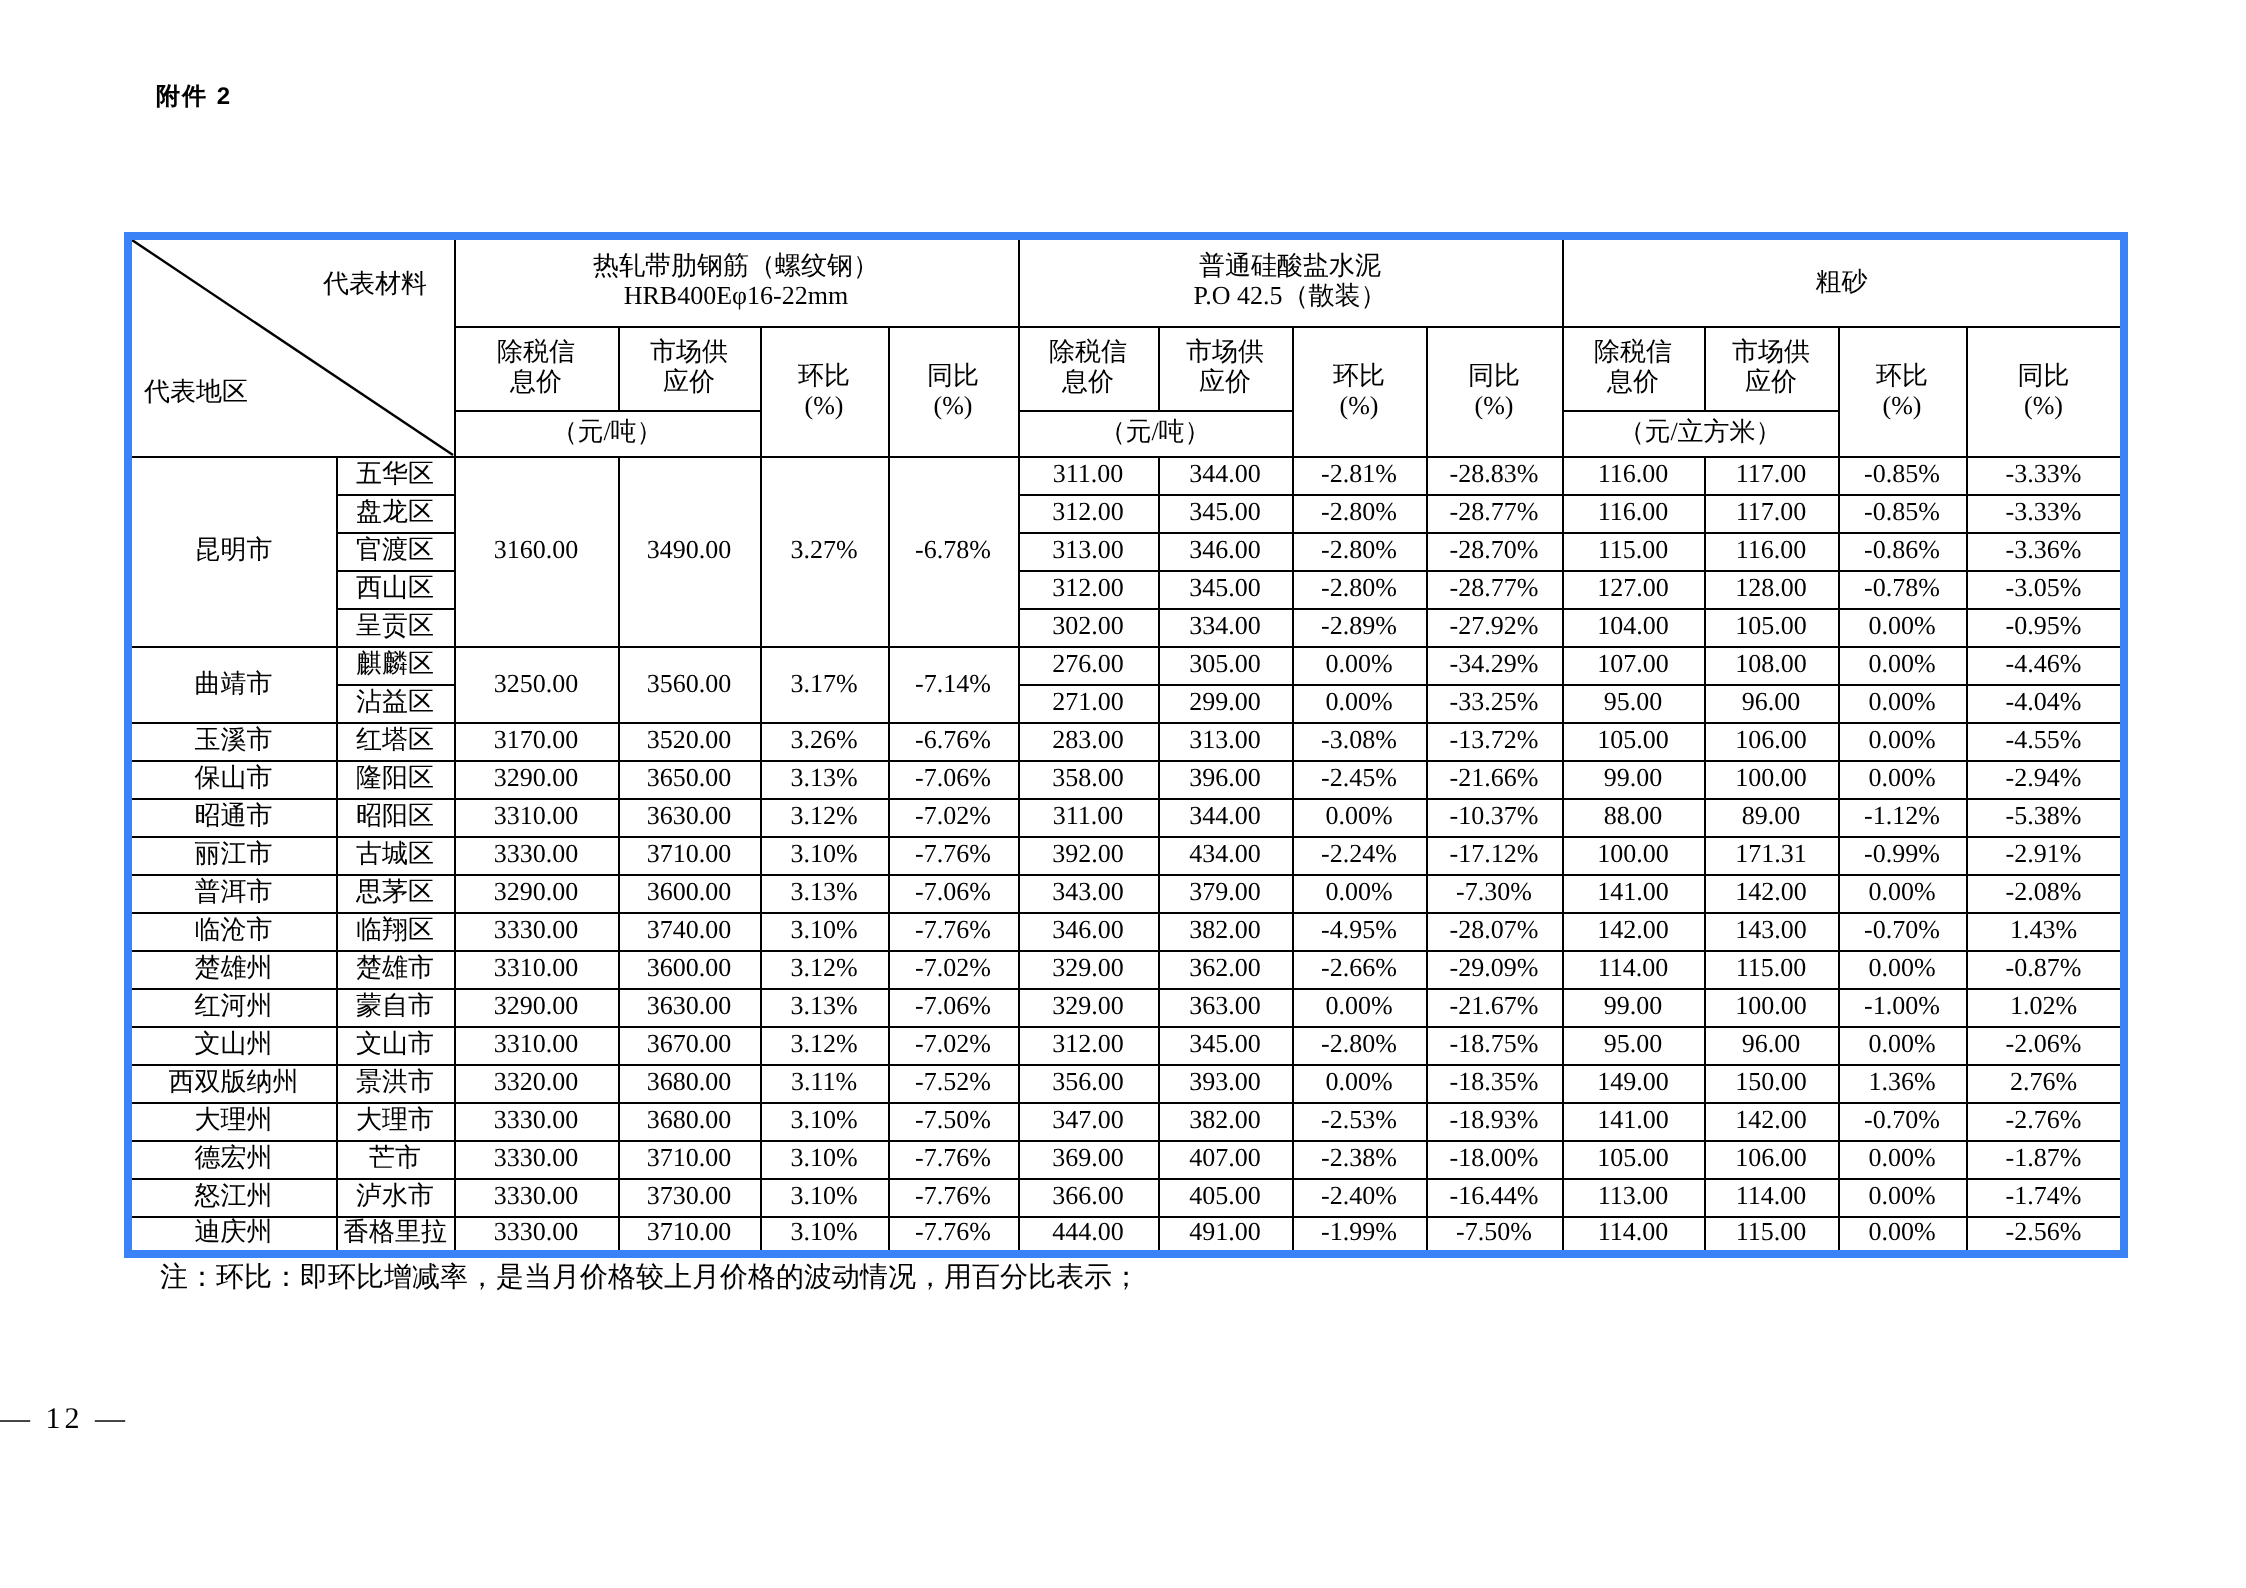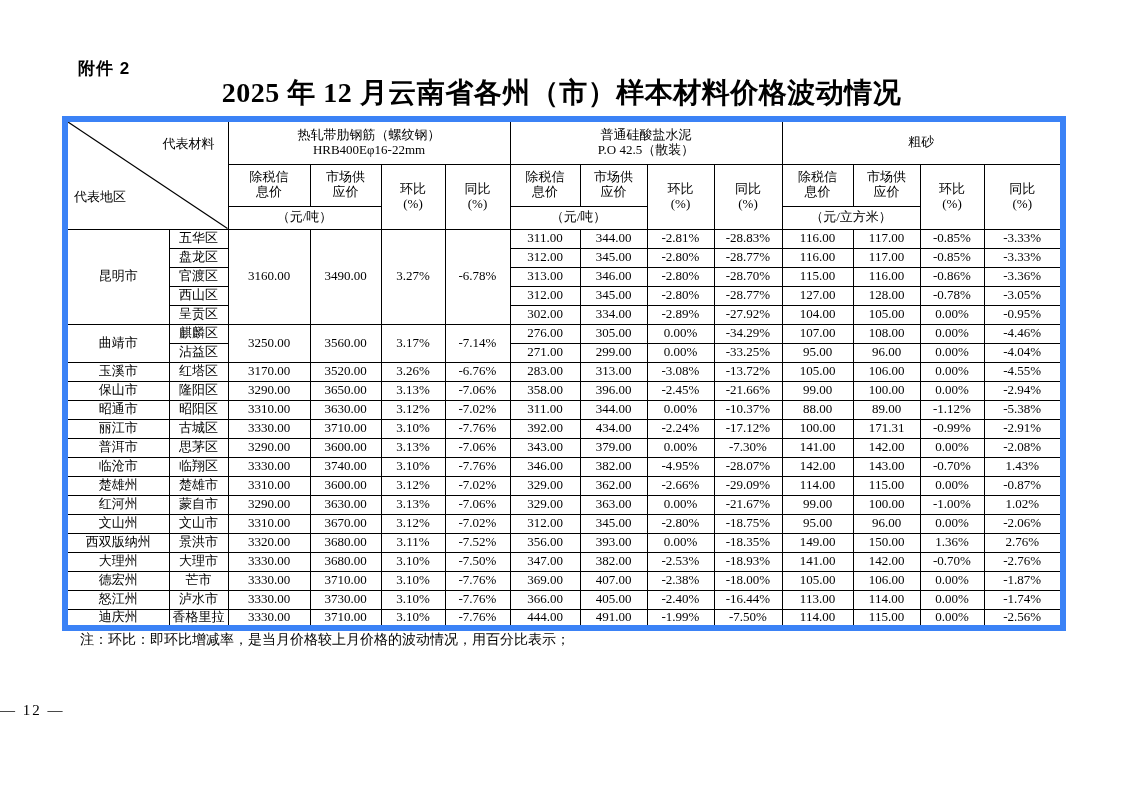--- a/index.html
+++ b/index.html
@@ -1,31 +1,31 @@
 <!DOCTYPE html>
 <html><head>
 <meta charset="utf-8">
 <style>
   html,body{margin:0;padding:0;background:#ffffff;}
   .page{
     position:relative;width:1123px;height:794px;background:#fff;color:#000;
     font-family:"Liberation Serif","DejaVu Serif",serif;overflow:hidden;
   }
   .attachment{
-    position:absolute;left:78px;top:57px;font-size:17px;font-weight:700;
+    position:absolute;left:78px;top:40px;font-size:12px;font-weight:700;
     font-family:"Liberation Sans","DejaVu Sans",sans-serif;letter-spacing:1px;
   }
   .doc-title{
     position:absolute;left:0;top:74px;width:100%;text-align:center;
     font-size:28px;font-weight:700;letter-spacing:0.5px;
   }
   table.price-table{
     position:absolute;left:62px;top:116px;width:998px;
     border-collapse:collapse;table-layout:fixed;
-    border:6px solid #3b82f6;
+    border:4px solid #3b82f6;
   }
   .price-table th,.price-table td{
     border:1px solid #000;text-align:center;vertical-align:middle;
     padding:0 1px;font-weight:400;font-size:13px;line-height:1.15;
     overflow:hidden;white-space:nowrap;
   }
   .price-table thead th{font-size:13px;}
   .price-table tbody tr{height:19px;}
   .price-table tbody tr.group-start td{border-top:1.6px solid #000;}
   .hdr-row-1{height:45px;}
@@ -43,21 +43,20 @@
     font-size:15px;letter-spacing:2px;
   }
 </style>
 </head>
 <body>
 
 <div class="page">
 
   <div class="attachment">附件 2</div>
 
-  <div class="doc-title">2025 年 12 月云南省各州（市）样本材料价格波动情况</div>
 
   <table class="price-table">
     <colgroup>
       <col style="width:104px">
         <col style="width:59px">
       <col style="width:82px">
         <col style="width:71px">
         <col style="width:64px">
         <col style="width:65px">
       <col style="width:70px">

